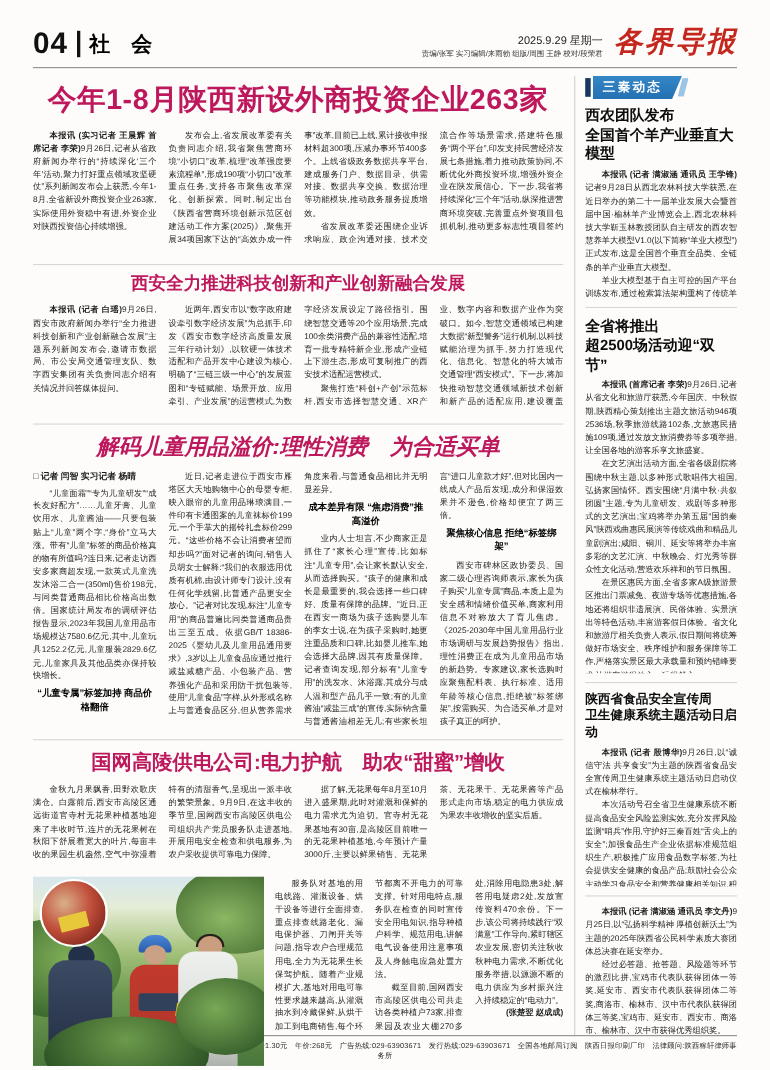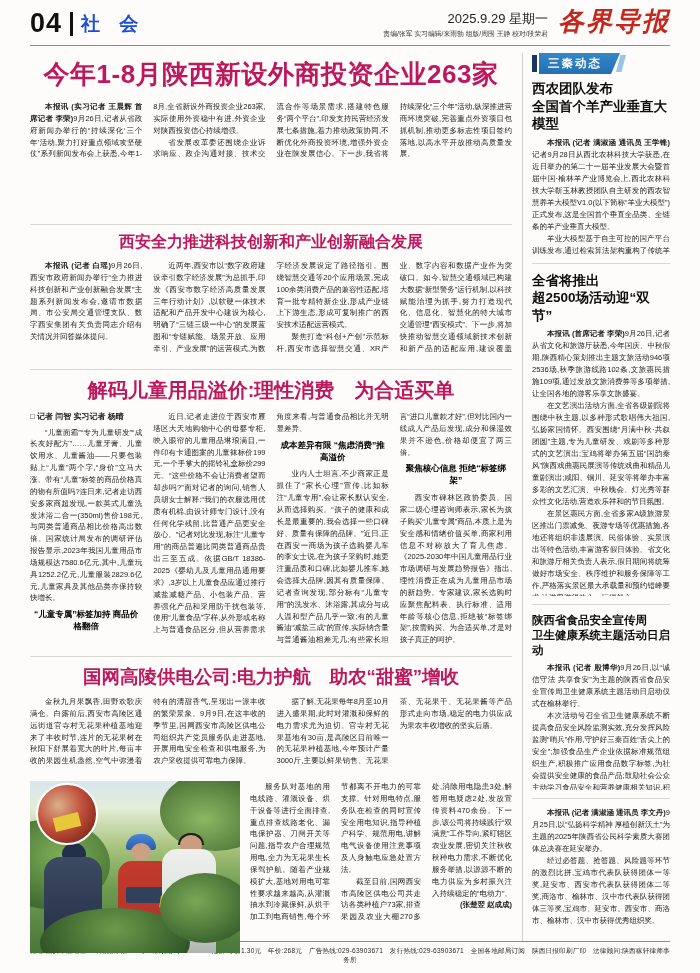--- a/index.html
+++ b/index.html
@@ -1,45 +1,45 @@
 <!DOCTYPE html>
 <html><head>
 <meta charset="utf-8">
 <style>
   * { margin:0; padding:0; box-sizing:border-box; }
   html,body { width:700px; }
   body { background:#e9e7e1; font-family:"Liberation Sans", sans-serif; }
-  .page { width:700px; height:973px; background:#fdfcfa; padding:4px 30px 0 30px;
+  .page { width:700px; height:973px; background:#fdfcfa; padding:20px 30px 0 30px;
           display:flex; flex-direction:column; overflow:hidden; }
 
   
   .hdr { display:flex; justify-content:space-between; align-items:flex-end;
          border-bottom:1px solid #8c8c8c; padding-bottom:6px; }
   .hdr-left { display:flex; align-items:center; gap:8px; }
   .pageno { font-size:27px; font-weight:900; color:#111; letter-spacing:1px; }
   .hdr-bar { width:3px; height:24px; background:#111; }
-  .section-name { font-size:19px; font-weight:900; color:#1d4ed8; letter-spacing:7px; }
+  .section-name { font-size:19px; font-weight:900; color:#000000; letter-spacing:7px; }
   .hdr-right { display:flex; align-items:flex-end; gap:10px; }
   .hdr-meta { text-align:right; line-height:1.5; }
-  .hdr-date { font-size:13px; color:#222; }
+  .hdr-date { font-size:10px; color:#222; }
   .hdr-staff { font-size:6.8px; color:#333; }
   .masthead { font-family:"DejaVu Serif", serif; font-style:italic; font-weight:bold;
               font-size:26px; color:#c4271d; letter-spacing:2px; white-space:nowrap; }
 
   
   .main { display:flex; margin-top:7px; flex:1; min-height:0; }
   .colL { width:482px; }
   .colR { width:148px; margin-left:10px; padding-left:9px; border-left:1px solid #d2d0ca; }
 
   .rule { border:0; border-top:1px solid #d8d6d0; margin:7px 0; }
 
   h1,h2,h3 { font-family:"Liberation Sans", sans-serif; color:#be185d; text-align:center; }
   .h-a1 { font-size:26px; font-weight:900; letter-spacing:0.5px; margin:4px 0 9px; }
   .h-a2 { font-size:16px; font-weight:900; margin:2px 0 7px; }
-  .h-a3 { font-size:20px; font-weight:900; margin:2px 0 7px; }
+  .h-a3 { font-size:20px; font-weight:900; margin:2px 0 7px;font-style:italic; }
   .h-a4 { font-size:18.5px; font-weight:900; margin:2px 0 7px; }
 
   .cols { column-gap:11px; font-size:7.5px; line-height:1.58; text-align:justify;
           color:#1c1c1c; overflow:hidden; }
   .cols-4 { column-count:4; }
   .cols-3 { column-count:3; }
   .para { text-indent:2em; margin:0; }
   .byline { font-weight:bold; }
   .b1 { height:116px; }
   .b2 { height:102px; }
@@ -124,20 +124,21 @@
   </div>
 
   <div class="main">
 
     <div class="colL">
 
       <div>
         <h1 class="h-a1">今年1-8月陕西新设外商投资企业263家</h1>
         <div class="cols cols-4 b1">
           <p class="para"><b class="byline">本报讯 (实习记者 王晨辉 首席记者 李荣)</b><span>9月26日,记者从省政府新闻办举行的“持续深化‘三个年’活动,聚力打好重点领域攻坚硬仗”系列新闻发布会上获悉,今年1-8月,全省新设外商投资企业263家,实际使用外资稳中有进,外资企业对陕西投资信心持续增强。</span></p>
+          <p class="para">发布会上,省发展改革委有关负责同志介绍,我省聚焦营商环境“小切口”改革,梳理“改革强度要素流程单”,形成190项“小切口”改革重点任务,支持各市聚焦改革深化、创新探索。同时,制定出台《陕西省营商环境创新示范区创建活动工作方案(2025)》,聚焦开展34项国家下达的“高效办成一件事”改革,目前已上线,累计接收申报材料超300项,压减办事环节400多个。上线省级政务数据共享平台,建成服务门户、数据目录、供需对接、数据共享交换、数据治理等功能模块,推动政务服务提质增效。</p>
           <p class="para">省发展改革委还围绕企业诉求响应、政企沟通对接、技术交流合作等场景需求,搭建特色服务“两个平台”,印发支持民营经济发展七条措施,着力推动政策协同,不断优化外商投资环境,增强外资企业在陕发展信心。下一步,我省将持续深化“三个年”活动,纵深推进营商环境突破,完善重点外资项目包抓机制,推动更多标志性项目签约落地,以高水平开放推动高质量发展。</p>
         </div>
       </div>
 
       <hr class="rule">
 
       <div>
         <h2 class="h-a2">西安全力推进科技创新和产业创新融合发展</h2>
         <div class="cols cols-4 b2">
           <p class="para"><b class="byline">本报讯 (记者 白瑶)</b><span>9月26日,西安市政府新闻办举行“全力推进科技创新和产业创新融合发展”主题系列新闻发布会,邀请市数据局、市公安局交通管理支队、数字西安集团有关负责同志介绍有关情况并回答媒体提问。</span></p>

